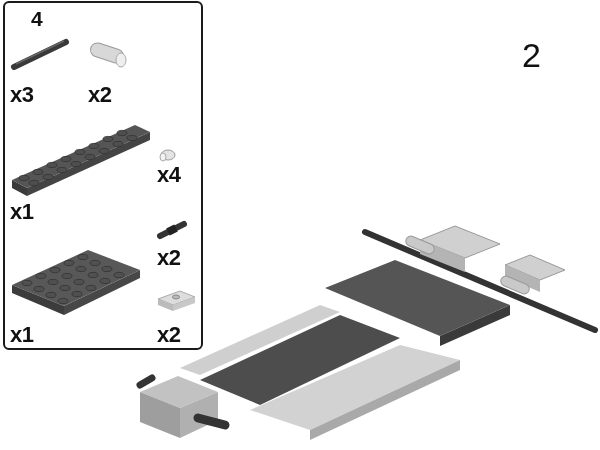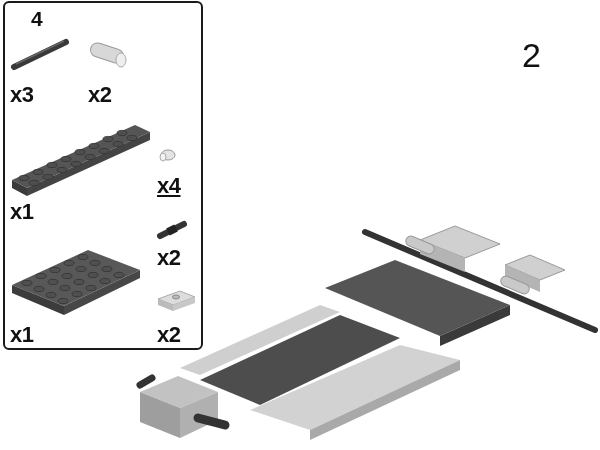--- a/index.html
+++ b/index.html
@@ -123,18 +123,18 @@
     <polygon points="505,265 530,255 565,270 540,280" fill="#d0d0d0" stroke="#999"></polygon>
     <polygon points="505,265 540,280 540,292 505,277" fill="#b4b4b4"></polygon>
     <rect x="500" y="280" width="30" height="10" rx="5" fill="#c9c9c9" stroke="#999" transform="rotate(23 515 285)"></rect>
     <rect x="405" y="240" width="30" height="10" rx="5" fill="#c9c9c9" stroke="#999" transform="rotate(23 420 245)"></rect>
   </g>
 </svg>
 
 <div class="qty" style="left:10px;top:82px;">x3</div>
 <div class="qty" style="left:88px;top:82px;">x2</div>
 <div class="qty" style="left:10px;top:199px;">x1</div>
-<div class="qty" style="left:157px;top:173px;text-decoration:underline;">x4</div>
+<div class="qty" style="left:157px;top:162px;">x4</div>
 <div class="qty" style="left:157px;top:245px;">x2</div>
 <div class="qty" style="left:10px;top:322px;">x1</div>
 <div class="qty" style="left:157px;top:322px;">x2</div>
 
 <div class="step-num">2</div>
 
 </body></html>

